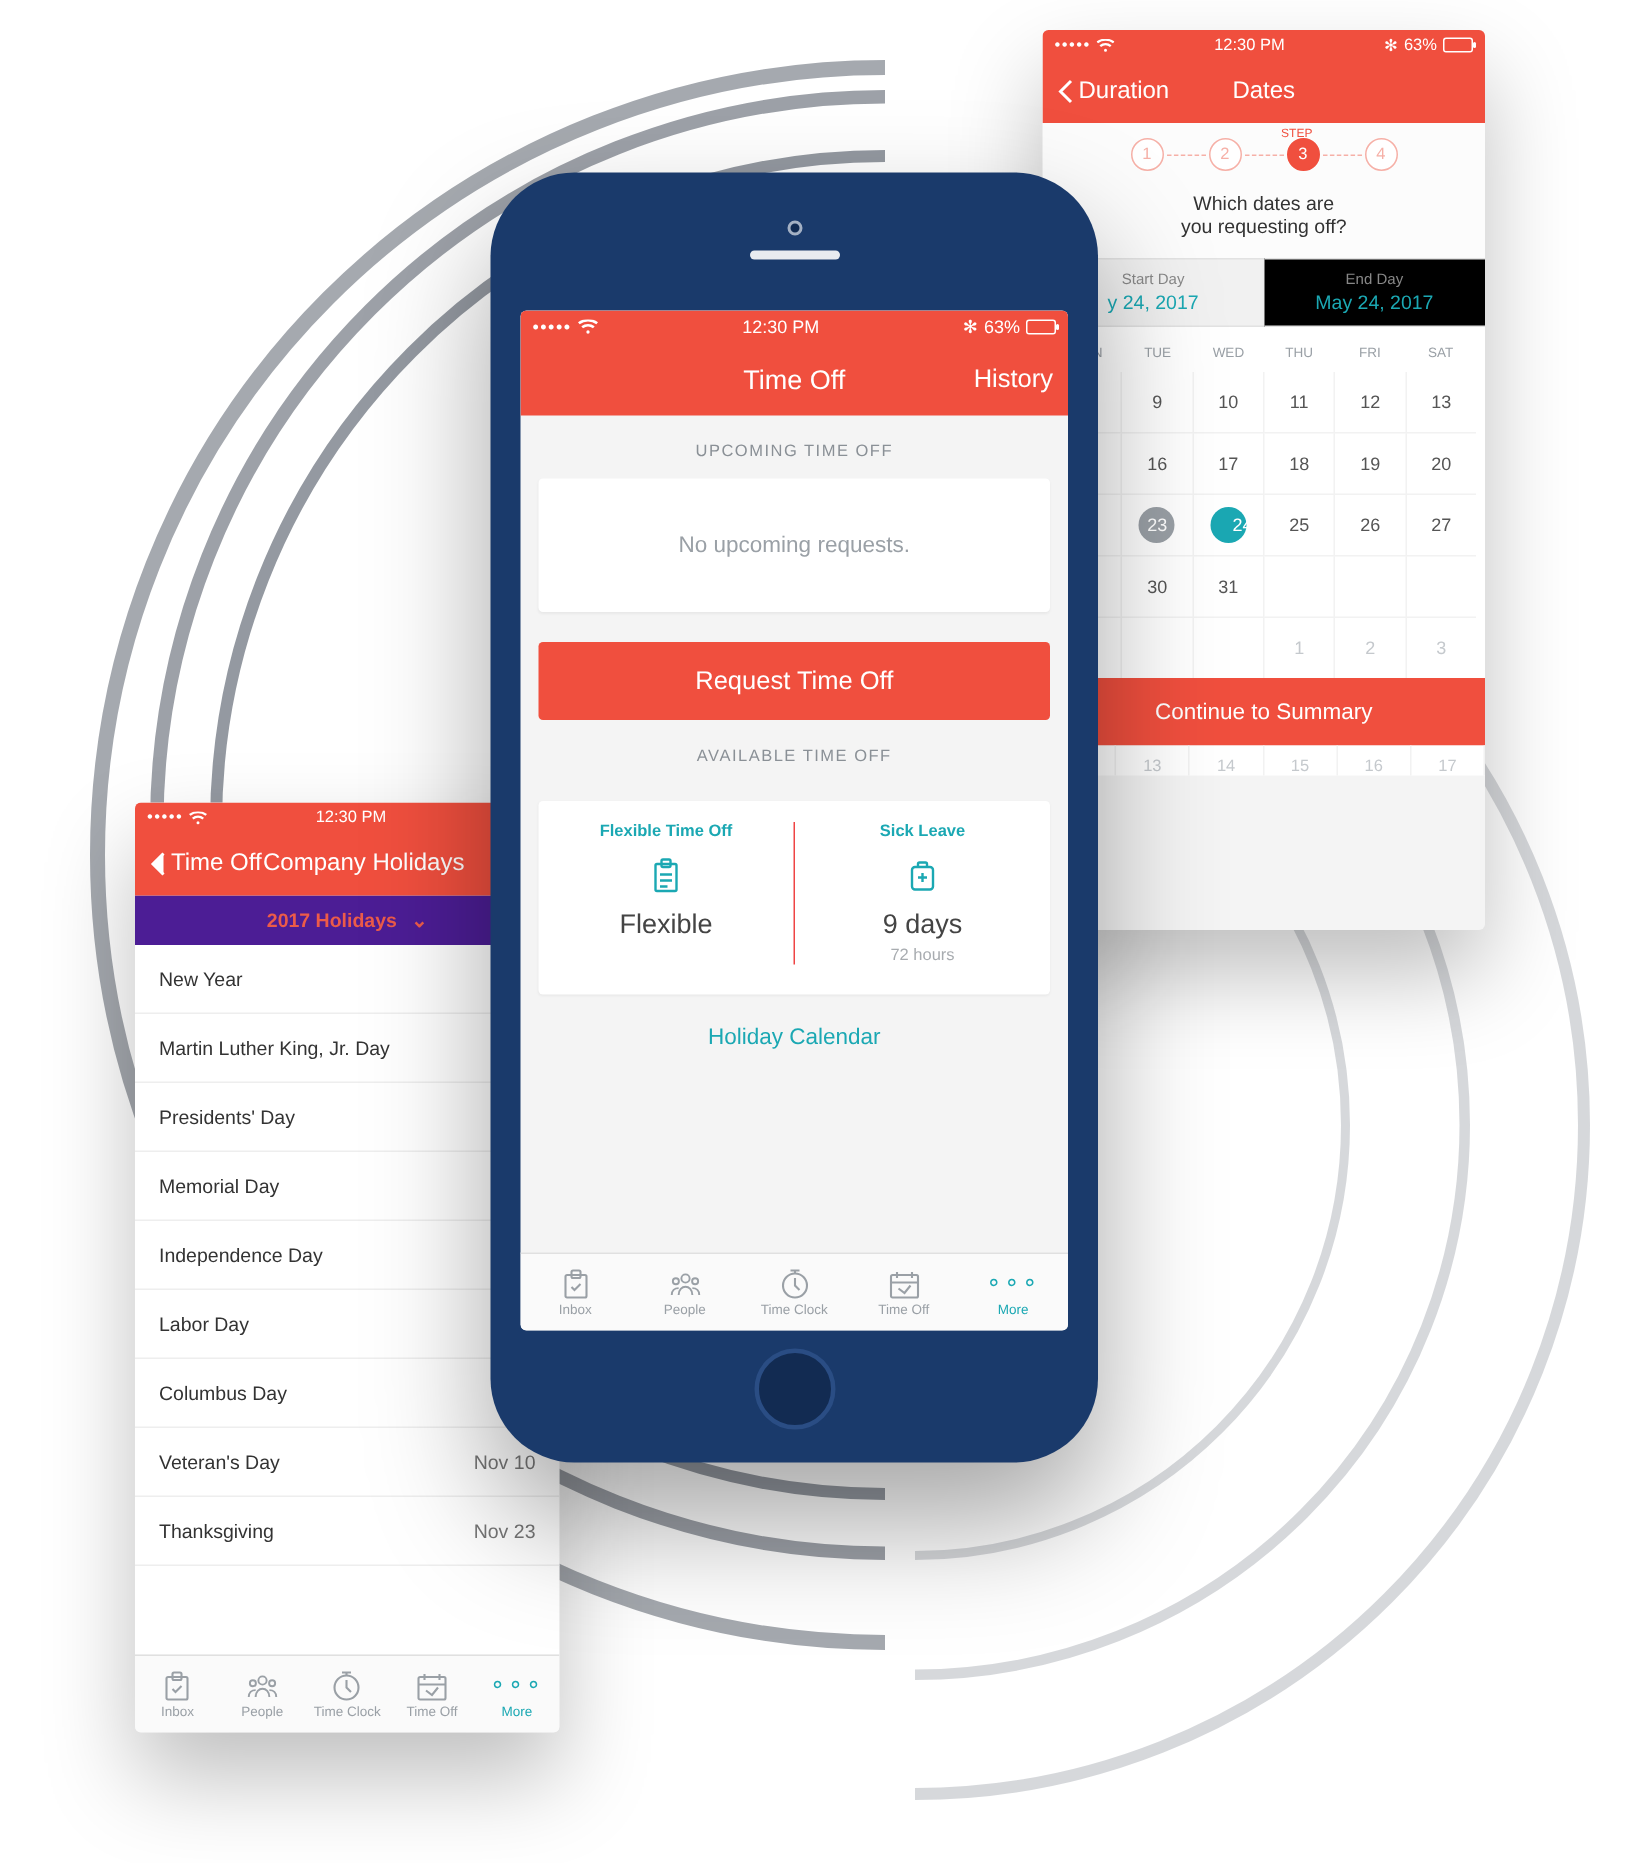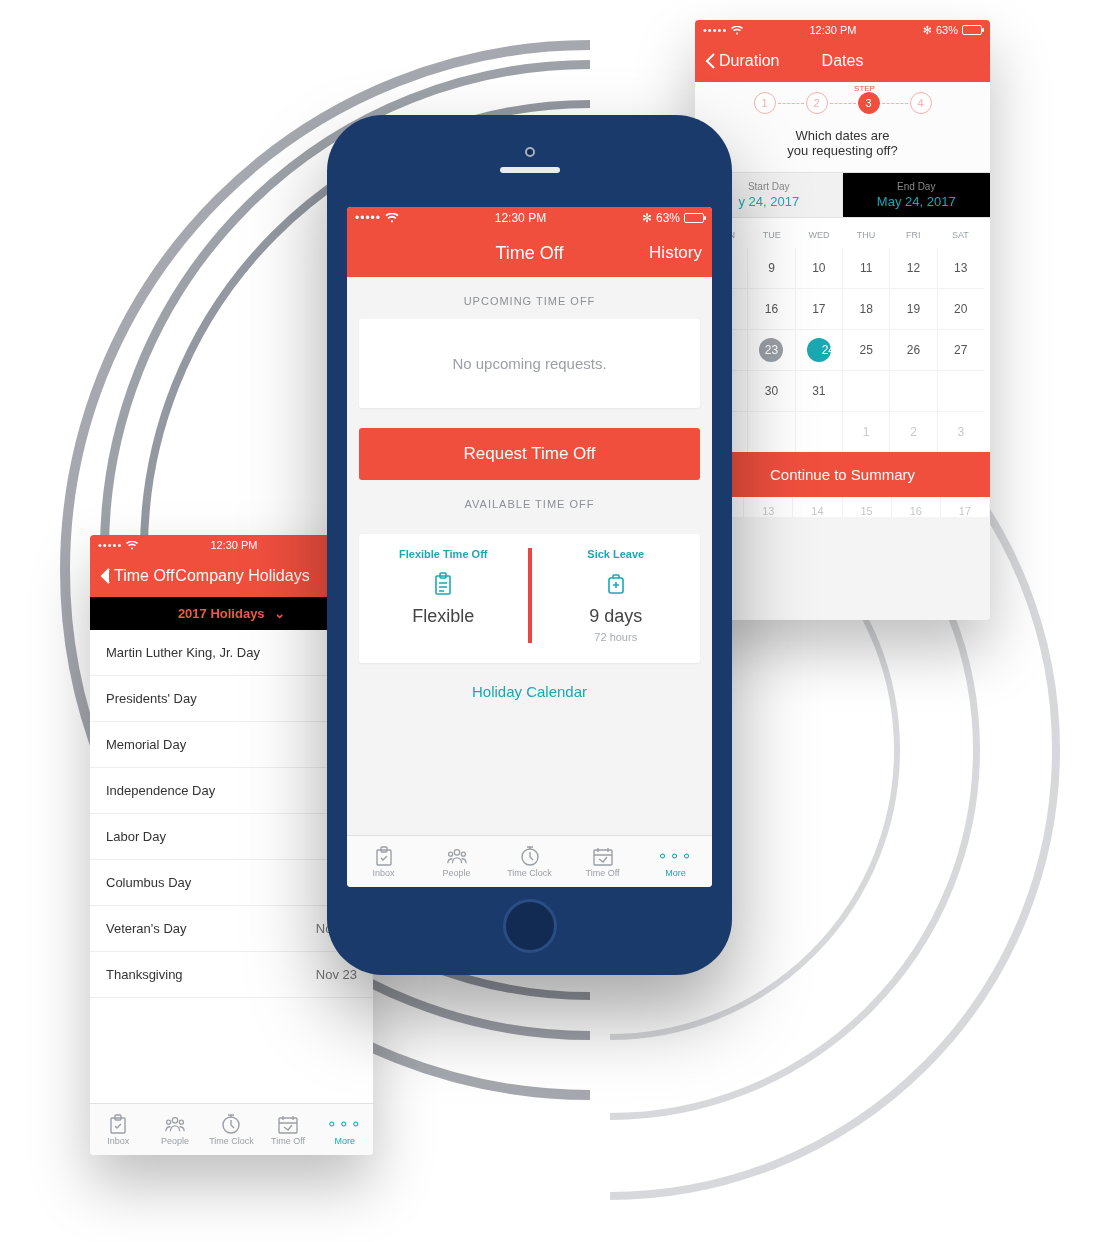--- a/index.html
+++ b/index.html
@@ -84,21 +84,21 @@
 
   
   #screen-holidays {
     left: 90px;
     top: 535px;
     width: 283px;
     height: 620px;
     z-index: 1;
   }
   .year-pill {
-    background: #000000;
+    background: #4c1d95;
     color: #ec5b49;
     text-align: center;
     padding: 9px 0;
     font-size: 13px;
     font-weight: 600;
   }
   .holiday-list { flex: 1; background: #fff; overflow: hidden; }
   .holiday-row {
     display: flex;
     justify-content: space-between;
@@ -183,21 +183,21 @@
     display: flex;
     flex-direction: column;
     position: relative;
   }
   #screen-main .nav-bar { height: 48px; font-size: 18px; }
   .section-header { text-align: center; font-size: 11px; letter-spacing: 1px; color: #8a9096; padding: 18px 0 12px; }
   .upcoming-card { background: #fff; margin: 0 12px; border-radius: 3px; box-shadow: 0 1px 2px rgba(0,0,0,.05); padding: 36px 0; text-align: center; color: #9aa0a6; font-size: 15px; }
   .request-btn { background: #f04f3e; color: #fff; text-align: center; padding: 16px 0; margin: 20px 12px 0; border-radius: 3px; font-size: 17px; }
   .avail-card { background: #fff; margin: 12px 12px 0; border-radius: 3px; box-shadow: 0 1px 2px rgba(0,0,0,.05); display: flex; padding: 14px 0 20px; }
   .avail-col { flex: 1; text-align: center; }
-  .avail-col + .avail-col { border-left: 4px solid #ef4444; }
+  .avail-col + .avail-col { border-left: 1px solid #ef4444; }
   .avail-title { font-size: 11px; color: #1ba8b3; font-weight: 600; }
   .avail-icon { height: 28px; margin: 10px 0 8px; color: #1ba8b3; display:flex;align-items:center;justify-content:center;}
   .avail-main { font-size: 18px; color: #444; }
   .avail-sub { font-size: 11px; color: #a8acb0; margin-top: 4px; }
   .holiday-link { text-align: center; color: #1ba8b3; font-size: 15px; padding: 20px 16px; }
 
   
   svg { display: block; }
 </style>
 </head>
@@ -236,20 +236,24 @@
       </div>
       <span class="nav-title" style="text-align:center;margin-left:22px">Company Holidays</span>
       <div class="nav-right"></div>
     </div>
   </div>
   <div class="year-pill">
     <span>2017 Holidays</span>
     <span style="margin-left:6px">⌄</span>
   </div>
   <div class="holiday-list" id="holiday-list">
+      <div class="holiday-row">
+        <span>New Year</span>
+        <span class="holiday-date">J</span>
+      </div>
       <div class="holiday-row">
         <span>Martin Luther King, Jr. Day</span>
         <span class="holiday-date">Ja</span>
       </div>
       <div class="holiday-row">
         <span>Presidents' Day</span>
         <span class="holiday-date">Fe</span>
       </div>
       <div class="holiday-row">
         <span>Memorial Day</span>

